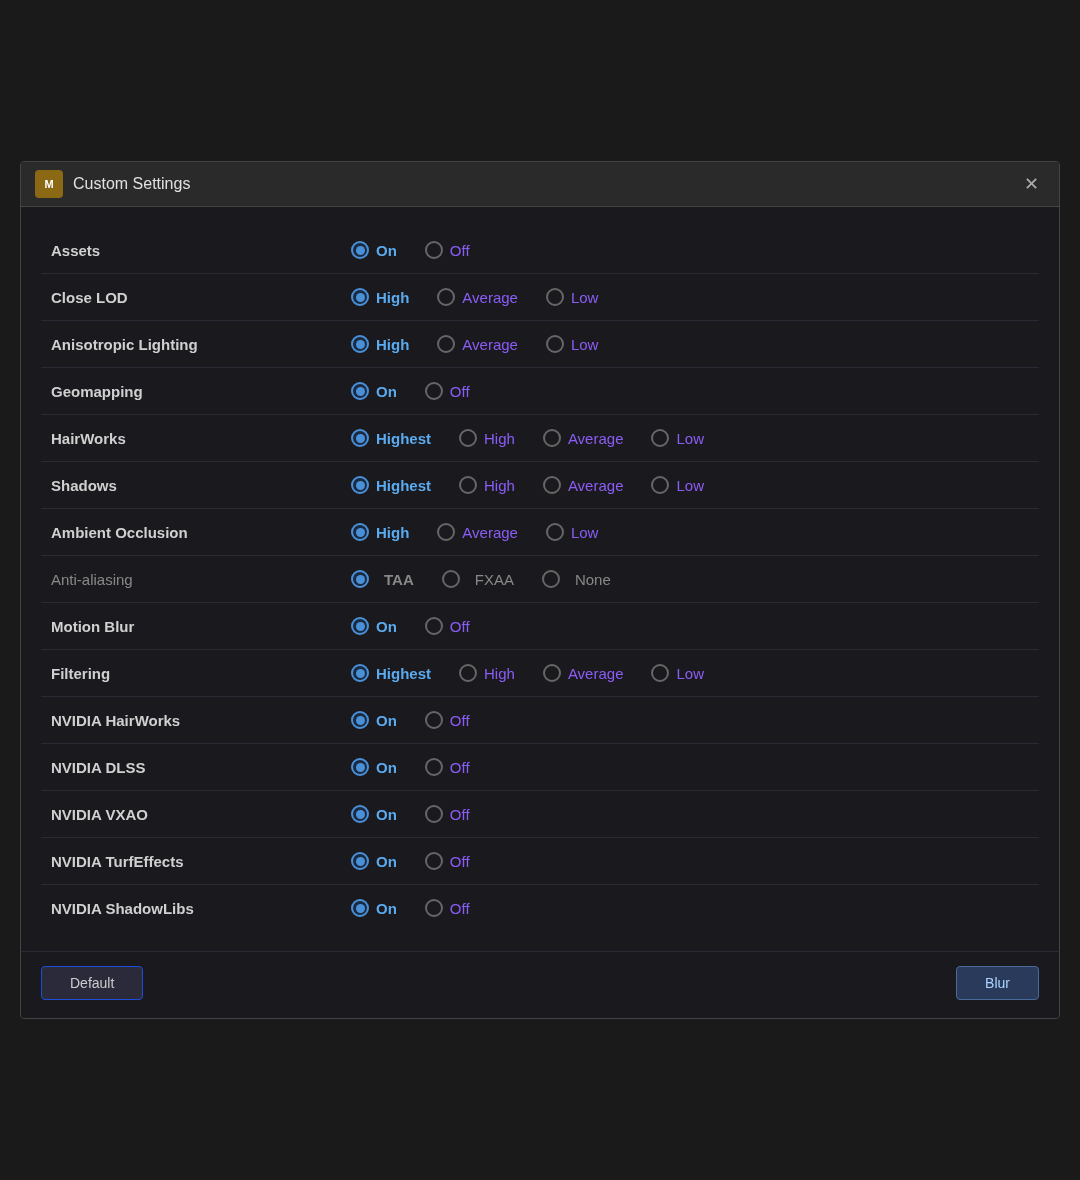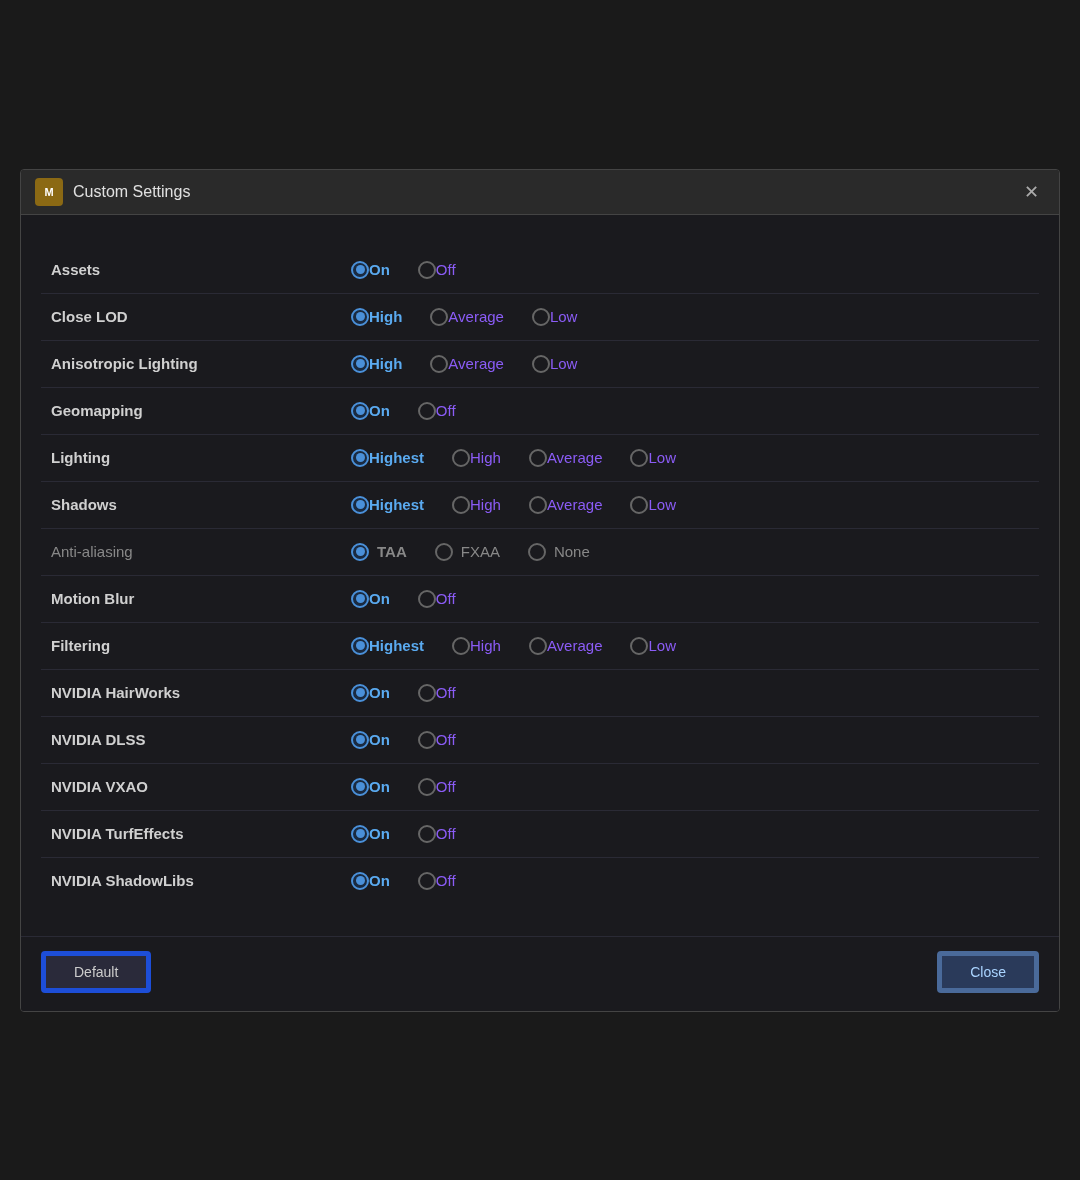--- a/index.html
+++ b/index.html
@@ -51,21 +51,21 @@
     .close-btn {
       color: #aaa;
       font-size: 18px;
       cursor: pointer;
       background: none;
       border: none;
       line-height: 1;
       padding: 2px 6px;
     }
     .content {
-      padding: 32px 20px;
+      padding: 20px 20px;
       background: #1a1a1e;
     }
     .settings-table {
       width: 100%;
       border-collapse: collapse;
     }
     .settings-row {
       border-bottom: 1px solid #2a2a35;
     }
     .settings-row:last-child { border-bottom: none; }
@@ -81,20 +81,21 @@
       width: 300px;
       padding-left: 16px;
     }
     .label-cell.muted {
       color: #888;
       font-weight: normal;
     }
     .radio-option {
       display: flex;
       align-items: center;
+      gap: 7px;
       cursor: pointer;
       white-space: nowrap;
     }
     .radio-circle {
       width: 18px;
       height: 18px;
       border-radius: 50%;
       border: 2px solid #666;
       display: flex;
       align-items: center;
@@ -130,21 +131,21 @@
       display: flex;
       justify-content: space-between;
       align-items: center;
       border-top: 1px solid #2a2a35;
     }
     .btn {
       padding: 8px 28px;
       border-radius: 4px;
       font-size: 14px;
       cursor: pointer;
-      border: 5px solid #1d4ed8;
+      border: 1px solid #1d4ed8;
       background: #2a2a3a;
       color: #ccc;
     }
     .btn-close {
       background: #2a3a5a;
       border-color: #4a6a9a;
       color: #aad4ff;
     }
     .row-options {
       display: flex;
@@ -229,21 +230,21 @@
                   <span class="radio-label selected">On</span>
                 </label>
                 <label class="radio-option">
                   <div class="radio-circle"></div>
                   <span class="radio-label">Off</span>
                 </label>
               </div>
             </td>
           </tr>
           <tr class="settings-row">
-            <td class="label-cell">Lighting</td>
+            <td class="label-cell">HairWorks</td>
             <td colspan="1">
               <div class="row-options">
                 <label class="radio-option">
                   <div class="radio-circle selected"></div>
                   <span class="radio-label selected">Highest</span>
                 </label>
                 <label class="radio-option">
                   <div class="radio-circle"></div>
                   <span class="radio-label">High</span>
                 </label>
@@ -262,20 +263,39 @@
             <td class="label-cell">Shadows</td>
             <td colspan="1">
               <div class="row-options">
                 <label class="radio-option">
                   <div class="radio-circle selected"></div>
                   <span class="radio-label selected">Highest</span>
                 </label>
                 <label class="radio-option">
                   <div class="radio-circle"></div>
                   <span class="radio-label">High</span>
+                </label>
+                <label class="radio-option">
+                  <div class="radio-circle"></div>
+                  <span class="radio-label">Average</span>
+                </label>
+                <label class="radio-option">
+                  <div class="radio-circle"></div>
+                  <span class="radio-label">Low</span>
+                </label>
+              </div>
+            </td>
+          </tr>
+          <tr class="settings-row">
+            <td class="label-cell">Ambient Occlusion</td>
+            <td colspan="1">
+              <div class="row-options">
+                <label class="radio-option">
+                  <div class="radio-circle selected"></div>
+                  <span class="radio-label selected">High</span>
                 </label>
                 <label class="radio-option">
                   <div class="radio-circle"></div>
                   <span class="radio-label">Average</span>
                 </label>
                 <label class="radio-option">
                   <div class="radio-circle"></div>
                   <span class="radio-label">Low</span>
                 </label>
               </div>
@@ -412,15 +432,15 @@
                 </label>
               </div>
             </td>
           </tr>
         </tbody>
     </table>
   </div>
 
   <div class="footer">
     <button class="btn">Default</button>
-    <button class="btn btn-close">Close</button>
+    <button class="btn btn-close">Blur</button>
   </div>
 </div>
 
 </body></html>

